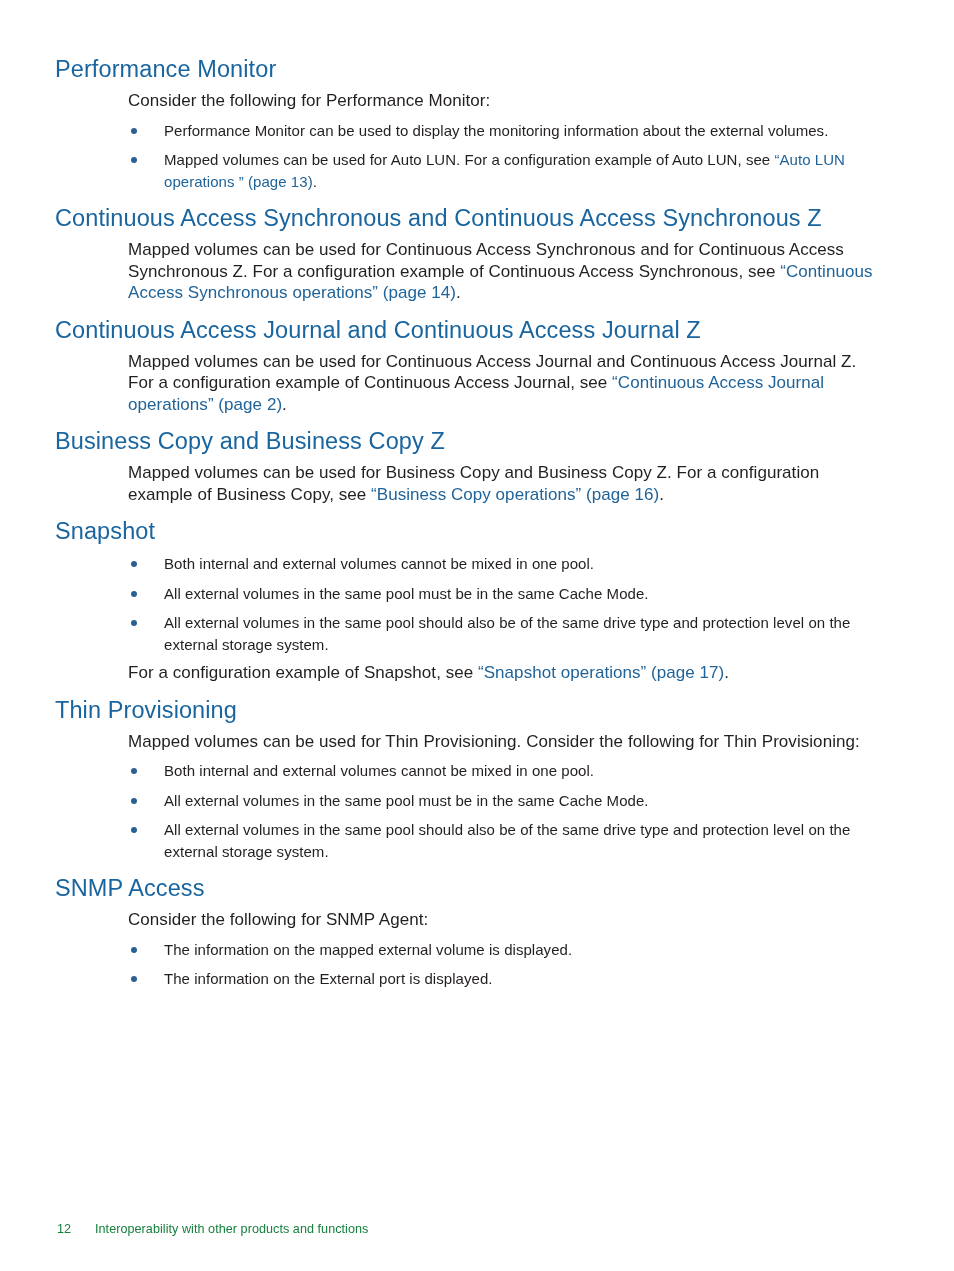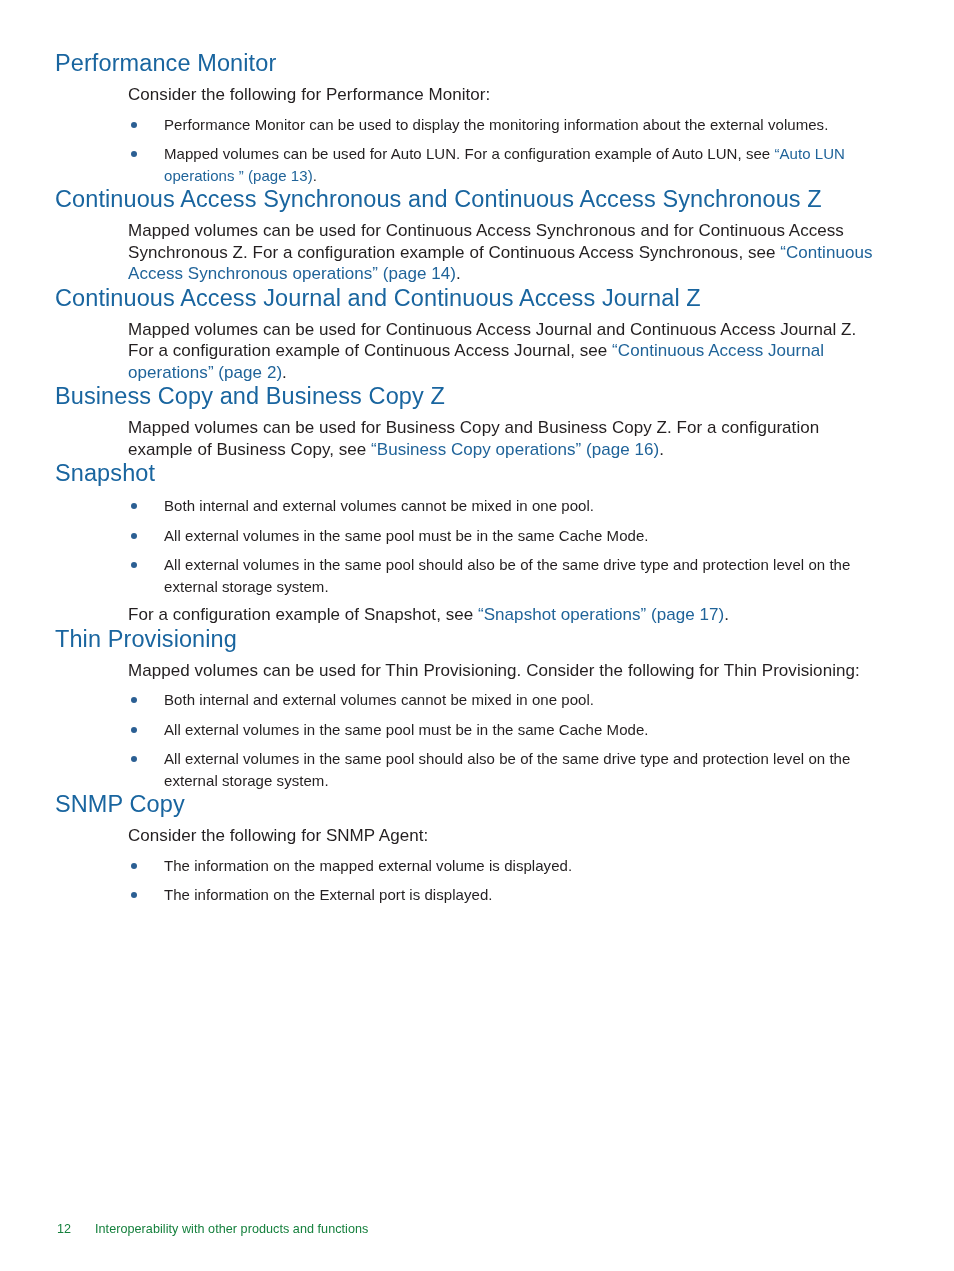--- a/index.html
+++ b/index.html
@@ -19,42 +19,42 @@
   .page {
     position: relative;
     width: 954px;
     height: 1271px;
     box-sizing: border-box;
   }
 
   .content {
     position: absolute;
     left: 55px;
-    top: 50px;
+    top: 56px;
     width: 822px;
   }
 
   h2.section-heading {
     font-family: "Liberation Sans", sans-serif;
     font-size: 23.5px;
     font-weight: 400;
     color: #19659f;
     margin: 0;
     padding: 0;
     line-height: 1.15;
     letter-spacing: 0.1px;
   }
 
   .section {
     margin: 0;
   }
 
   
   .section + .section {
-    margin-top: 0;
+    margin-top: 13px;
   }
 
   .body-block {
     margin-left: 73px;   
     width: 749px;
   }
 
   p.para {
     font-size: 17px;
     line-height: 21.5px;
@@ -185,21 +185,21 @@
             <span class="bullet-dot"></span><span>All external volumes in the same pool must be in the same Cache Mode.</span>
           </li>
           <li>
             <span class="bullet-dot"></span><span>All external volumes in the same pool should also be of the same drive type and protection level on the external storage system.</span>
           </li>
         </ul>
       </div>
     </div>
 
     <div class="section">
-      <h2 class="section-heading">SNMP Copy</h2>
+      <h2 class="section-heading">SNMP Access</h2>
       <div class="body-block">
         <p class="para">Consider the following for SNMP Agent:</p>
         <ul class="bullets">
           <li>
             <span class="bullet-dot"></span><span>The information on the mapped external volume is displayed.</span>
           </li>
           <li>
             <span class="bullet-dot"></span><span>The information on the External port is displayed.</span>
           </li>
         </ul>

